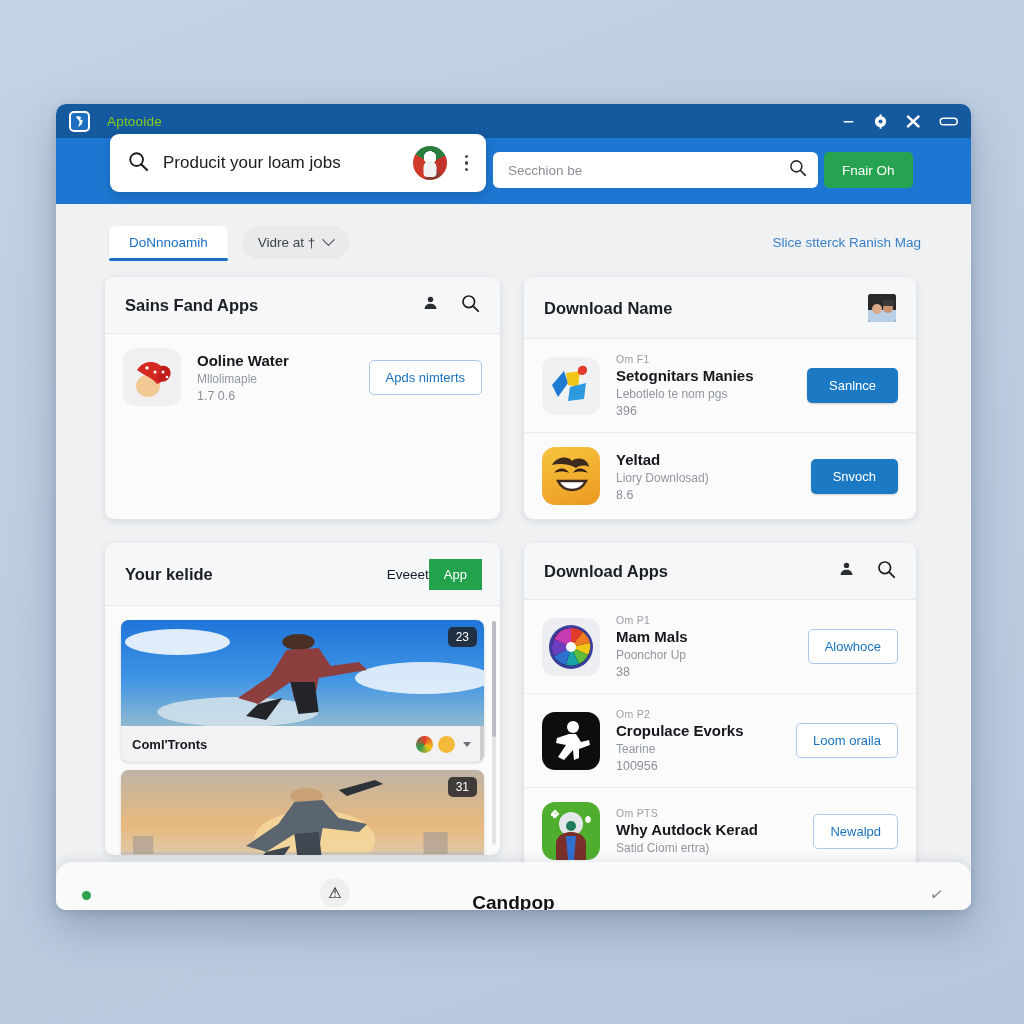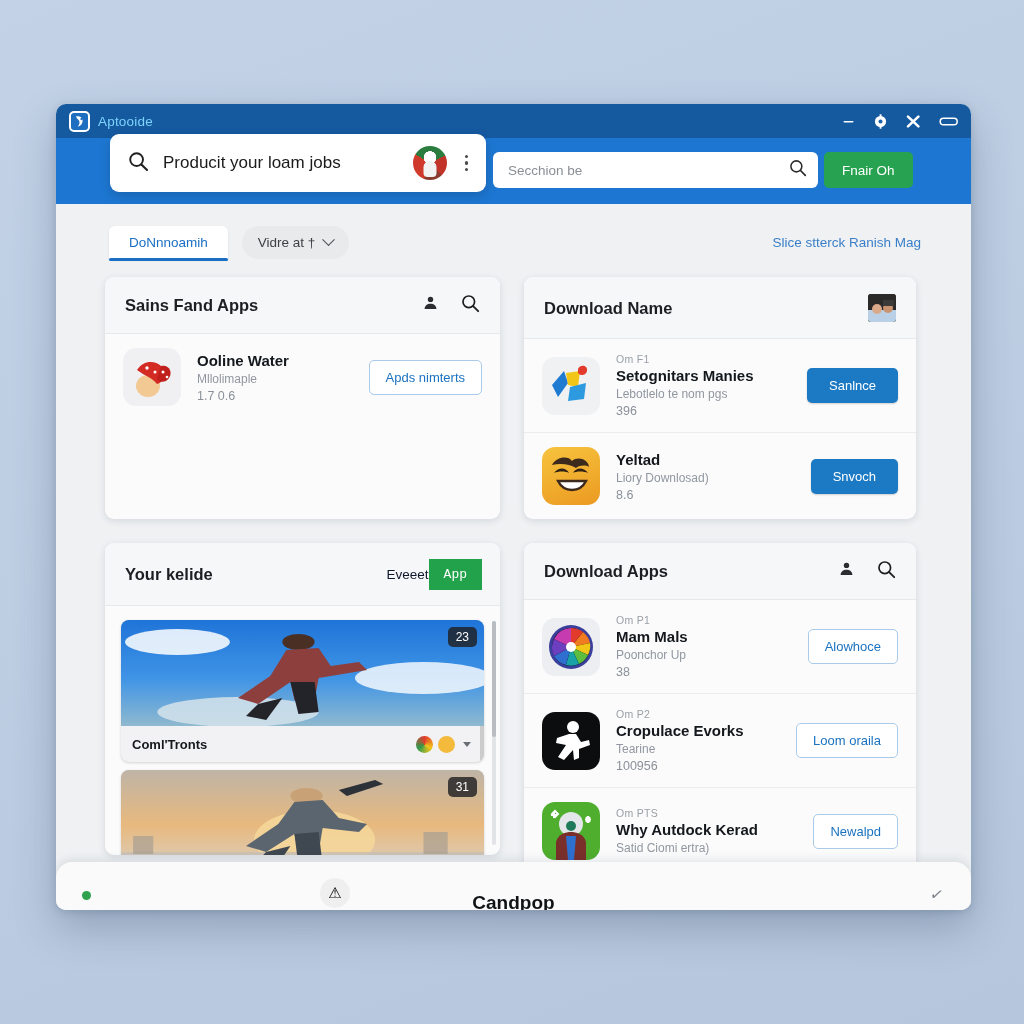--- a/index.html
+++ b/index.html
@@ -36,23 +36,23 @@
   .app-logo {
     width: 21px; height: 21px;
     border: 2px solid #ffffff;
     border-radius: 5px;
     background: #1f6fc0;
     display: flex; align-items: center; justify-content: center;
     flex: none;
   }
   .app-logo svg { display:block; }
   .app-title {
-    color: #7dd3fc;
+    color: #84cc16;
     font-size: 13.5px;
-    margin-left: 8px;
+    margin-left: 17px;
     letter-spacing: .2px;
     white-space: nowrap;
   }
   .win-controls {
     margin-left: auto;
     display: flex; align-items: center; gap: 18px;
     color: #ffffff;
   }
   .win-controls span { display: flex; align-items:center; justify-content:center; }
 
@@ -232,21 +232,21 @@
   .media-card { position: relative; }
   .media-head {
     display:flex; align-items:center;
     padding: 16px 18px 15px 20px;
     border-bottom: 1px solid #e6e8ea;
     background:#f6f7f8;
   }
   .ev-link { margin-left:auto; font-size: 13.5px; color:#0f172a; margin-right: 0; cursor:pointer; }
   .btn-green {
     background:#21a24b; color:#fff; border:none; border-radius:0;
-    padding: 8px 15px; font-size:13px; font-family:Liberation Mono, monospace; cursor:pointer;
+    padding: 8px 15px; font-size:13px; font-family:Liberation Sans, sans-serif; cursor:pointer;
   }
   .thumbs {
     display: grid; grid-template-columns: 1fr;
     gap: 8px; padding: 14px 16px 0;
     max-height: 298px; overflow: hidden;
   }
   .thumb {
     border-radius: 8px; overflow: hidden; position: relative;
     background:#ccc; height: 142px;
     box-shadow: 0 1px 3px rgba(0,0,0,.16);

